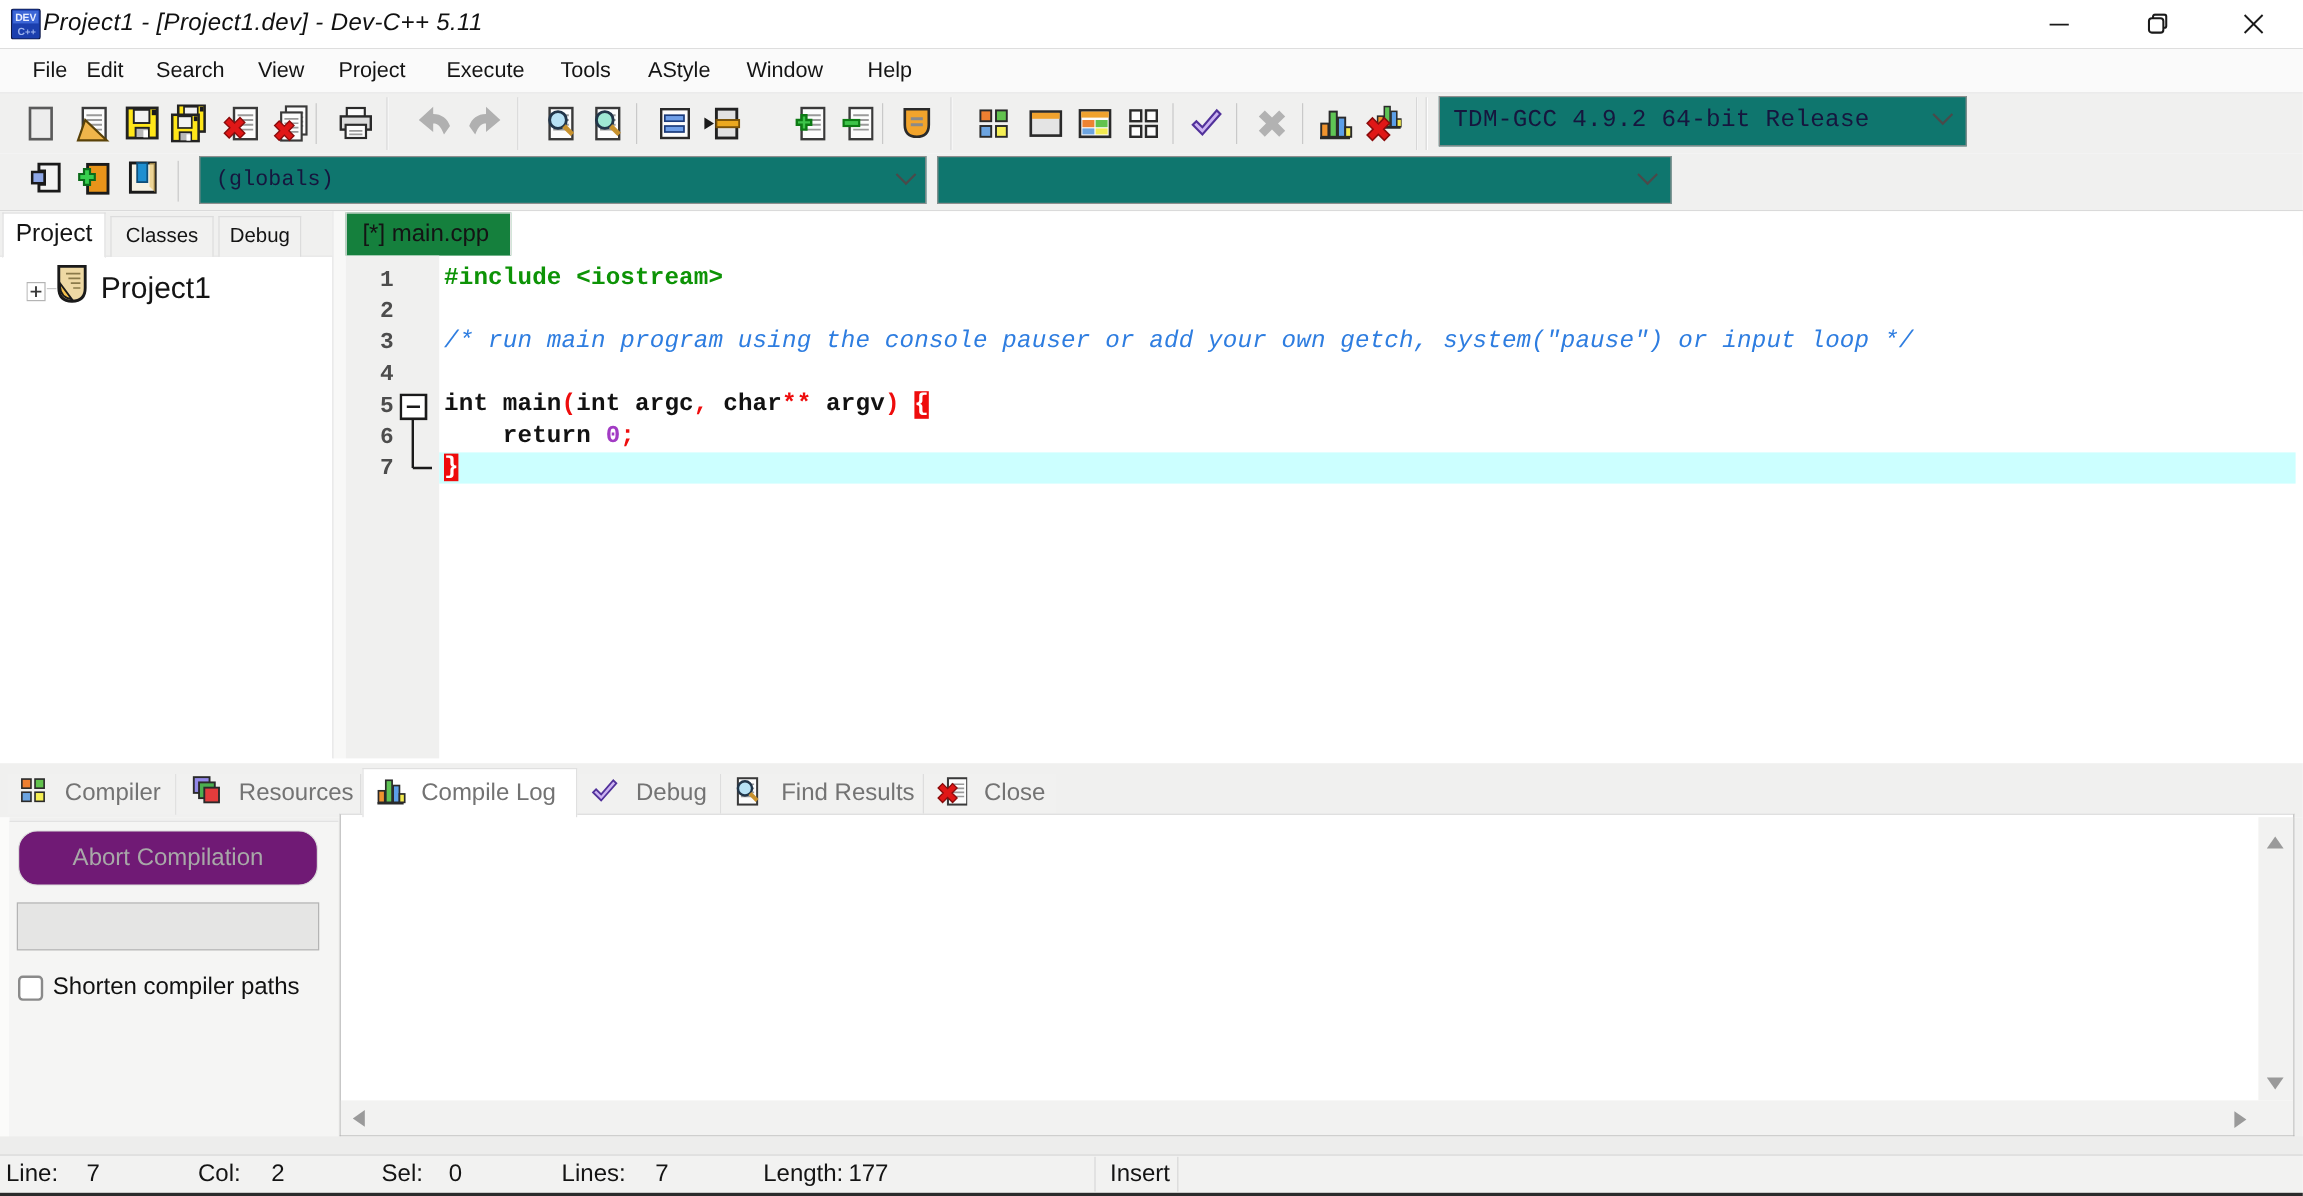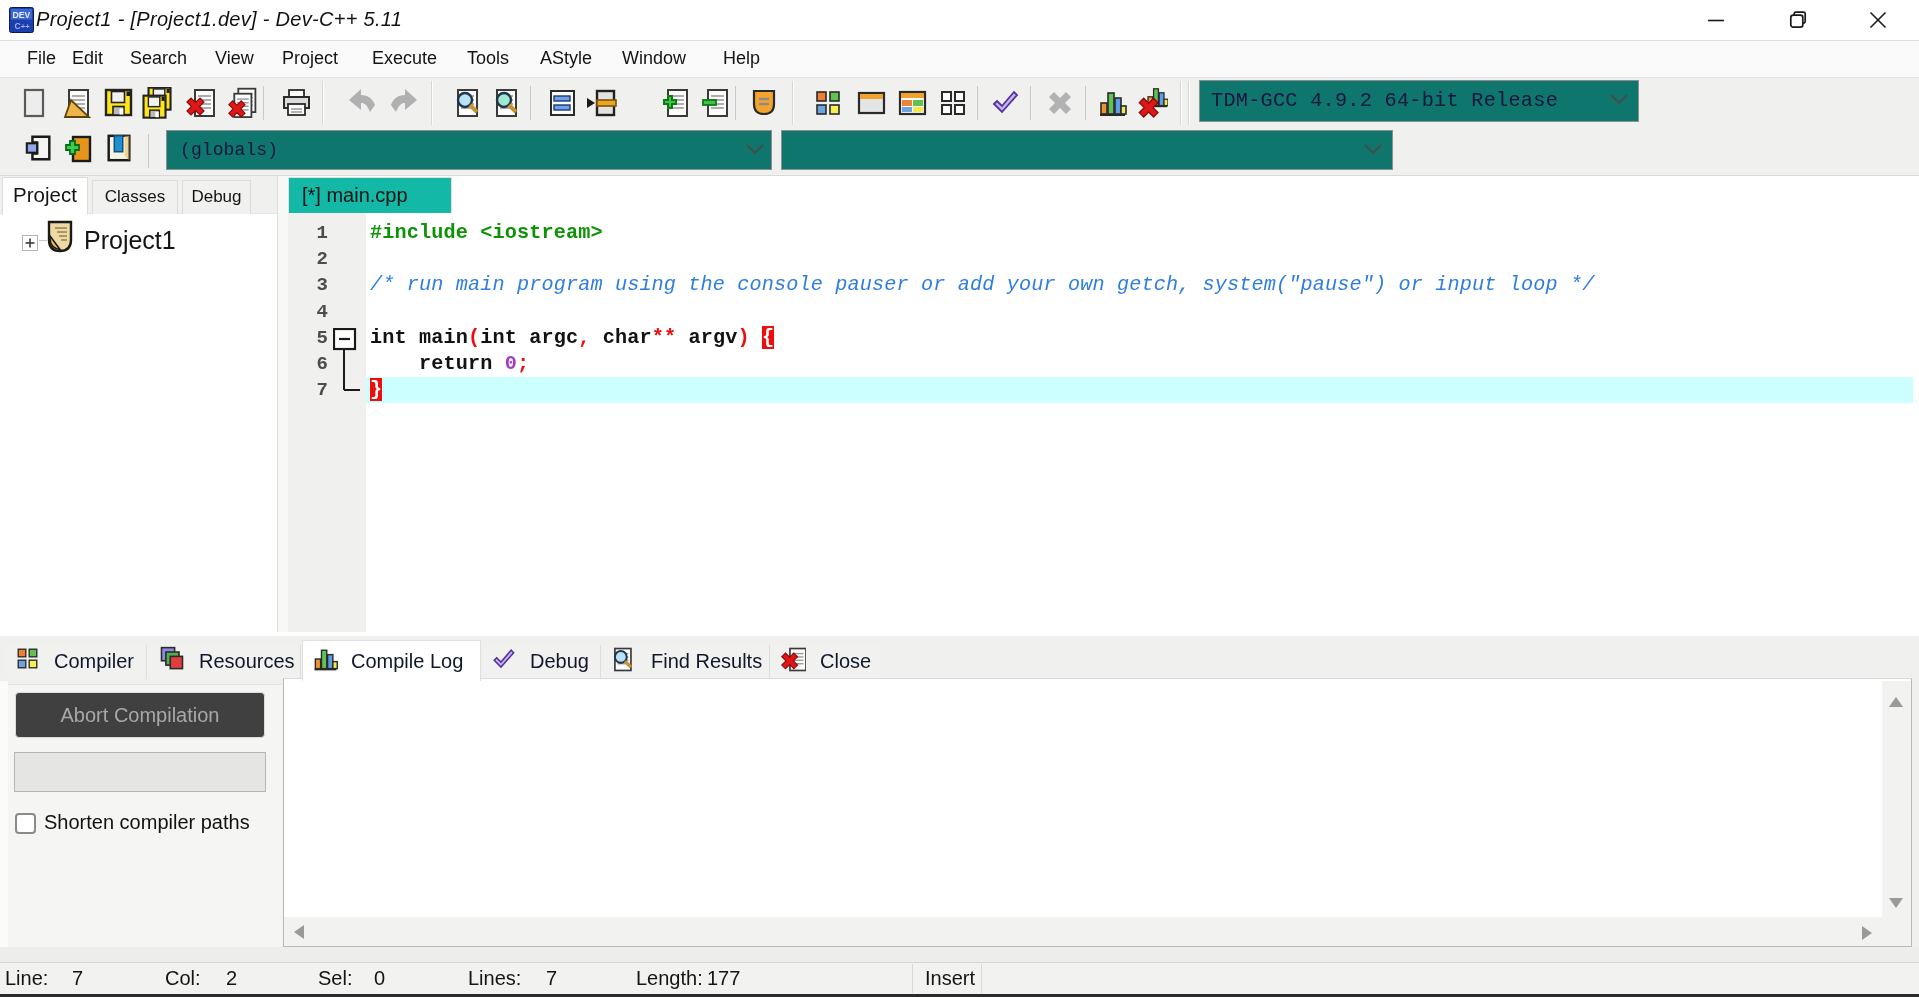--- a/index.html
+++ b/index.html
@@ -27,21 +27,21 @@
 
 #editor{left:288px;top:176px;width:1631px;height:456px;background:#ffffff;}
 #edtabstrip{left:288px;top:176px;width:1631px;height:37px;background:#f0f0ef;}
 #gutter{left:288px;top:213px;width:78px;height:419px;background:#f0f0ef;}
 .lnum{position:absolute;width:60px;text-align:right;font-family:"Liberation Mono",monospace;font-weight:bold;font-size:19px;color:#4d4d4d;line-height:26px;}
 .cline{position:absolute;left:370px;font-family:"Liberation Mono",monospace;font-weight:bold;font-size:20.2px;letter-spacing:0.13px;line-height:26px;color:#121212;white-space:pre;}
 .red{color:#ee0c0c;}
 
 #btabbar{left:0;top:636px;width:1919px;height:45px;background:#f0f0ef;}
 .btab{position:absolute;top:9px;height:34px;background:#f1f1f0;}
-.btabtext{position:absolute;font-size:20px;color:#0f172a;top:16px;}
+.btabtext{position:absolute;font-size:20px;color:#737373;top:16px;}
 
 #bpanel{left:0;top:681px;width:1919px;height:277px;background:#f0f0ef;}
 #bleft{left:8px;top:684px;width:274px;height:274px;background:#f5f5f4;border-top:1px solid #e2e2e2;box-sizing:border-box;}
 #logarea{left:283px;top:678px;width:1629px;height:269px;background:#ffffff;border:1px solid #b9b9b9;border-top-color:#d9d9d9;box-sizing:border-box;}
 #vsb{left:1882px;top:681px;width:29px;height:236px;background:#f2f2f1;}
 #hsb{left:284px;top:917px;width:1627px;height:29px;background:#f2f2f1;}
 
 #gapstrip{left:0;top:947px;width:1919px;height:15px;background:#ededec;}
 #statusbar{left:0;top:962px;width:1919px;height:33px;background:#f2f2f1;border-top:1px solid #d4d4d4;}
 #blackline{left:0;top:994px;width:1919px;height:3px;background:#2b2b2b;}
@@ -317,21 +317,21 @@
  <g stroke="#8a7a4a" stroke-width="1.4">
       <line x1="9" y1="8" x2="21" y2="8"></line>
       <line x1="11" y1="12" x2="21" y2="12"></line>
       <line x1="13" y1="16" x2="21" y2="16"></line>
       <line x1="15" y1="20" x2="21" y2="20"></line>
     </g>
 </svg>
 <div class="abs" style="left:84px;top:226px;font-size:25px;color:#141414;">Project1</div>
 <div class="abs" id="edtabstrip"></div>
 <div class="abs" id="editor"></div>
-<div class="abs" style="left:288px;top:177px;width:164px;height:36px;background:#14b8a6;border:1px solid #e2e2e2;border-bottom:none;box-sizing:border-box;font-size:20px;color:#141414;line-height:34px;text-indent:13px;">[*] main.cpp</div>
+<div class="abs" style="left:288px;top:177px;width:138px;height:36px;background:#15803d;border:1px solid #e2e2e2;border-bottom:none;box-sizing:border-box;font-size:20px;color:#141414;line-height:34px;text-indent:13px;">[*] main.cpp</div>
 <div class="abs" id="gutter"></div>
 <div class="lnum" style="left:268px;top:220px;">1</div>
 <div class="lnum" style="left:268px;top:246px;">2</div>
 <div class="lnum" style="left:268px;top:272px;">3</div>
 <div class="lnum" style="left:268px;top:299px;">4</div>
 <div class="lnum" style="left:268px;top:325px;">5</div>
 <div class="lnum" style="left:268px;top:351px;">6</div>
 <div class="lnum" style="left:268px;top:377px;">7</div>
 
 <svg class="abs" style="left:333px;top:328px" width="32" height="76" viewBox="0 0 32 76">
@@ -381,21 +381,21 @@
       <use href="#page"></use>
     </g>
     <g transform="translate(0,5) scale(1.1)">
       <use href="#redx"></use>
     </g>
   </svg>
 <div class="btabtext" style="left:820px;top:650px;">Close</div>
 <div class="abs" id="bpanel"></div>
 <div class="abs" style="left:0;top:681px;width:8px;height:277px;background:#fbfbfa;"></div>
 <div class="abs" id="bleft"></div>
-<div class="abs" style="left:15px;top:692px;width:250px;height:46px;background:#404040;border:1px solid #dcdcdc;border-radius:4px;box-sizing:border-box;font-size:20px;color:#a8a8a8;text-align:center;line-height:44px;">Abort Compilation</div>
+<div class="abs" style="left:15px;top:692px;width:250px;height:46px;background:#701a75;border:1px solid #dcdcdc;border-radius:16px;box-sizing:border-box;font-size:20px;color:#a8a8a8;text-align:center;line-height:44px;">Abort Compilation</div>
 <div class="abs" style="left:14px;top:752px;width:252px;height:40px;background:#e5e5e4;border:1px solid #b4b4b4;box-sizing:border-box;"></div>
 <div class="abs" style="left:15px;top:813px;width:21px;height:21px;background:#fff;border:2px solid #8a8a8a;border-radius:4px;box-sizing:border-box;"></div>
 <div class="abs" style="left:44px;top:811px;font-size:20px;color:#111;">Shorten compiler paths</div>
 <div class="abs" id="logarea"></div>
 <div class="abs" id="vsb"></div>
 <svg class="abs" style="left:1887px;top:695px" width="18" height="14" viewBox="0 0 18 14">
     <path d="M9 2 L16 12 L2 12 Z" fill="#9a9a9a"></path>
   </svg>
 <svg class="abs" style="left:1887px;top:896px" width="18" height="14" viewBox="0 0 18 14">
     <path d="M9 12 L16 2 L2 2 Z" fill="#9a9a9a"></path>

